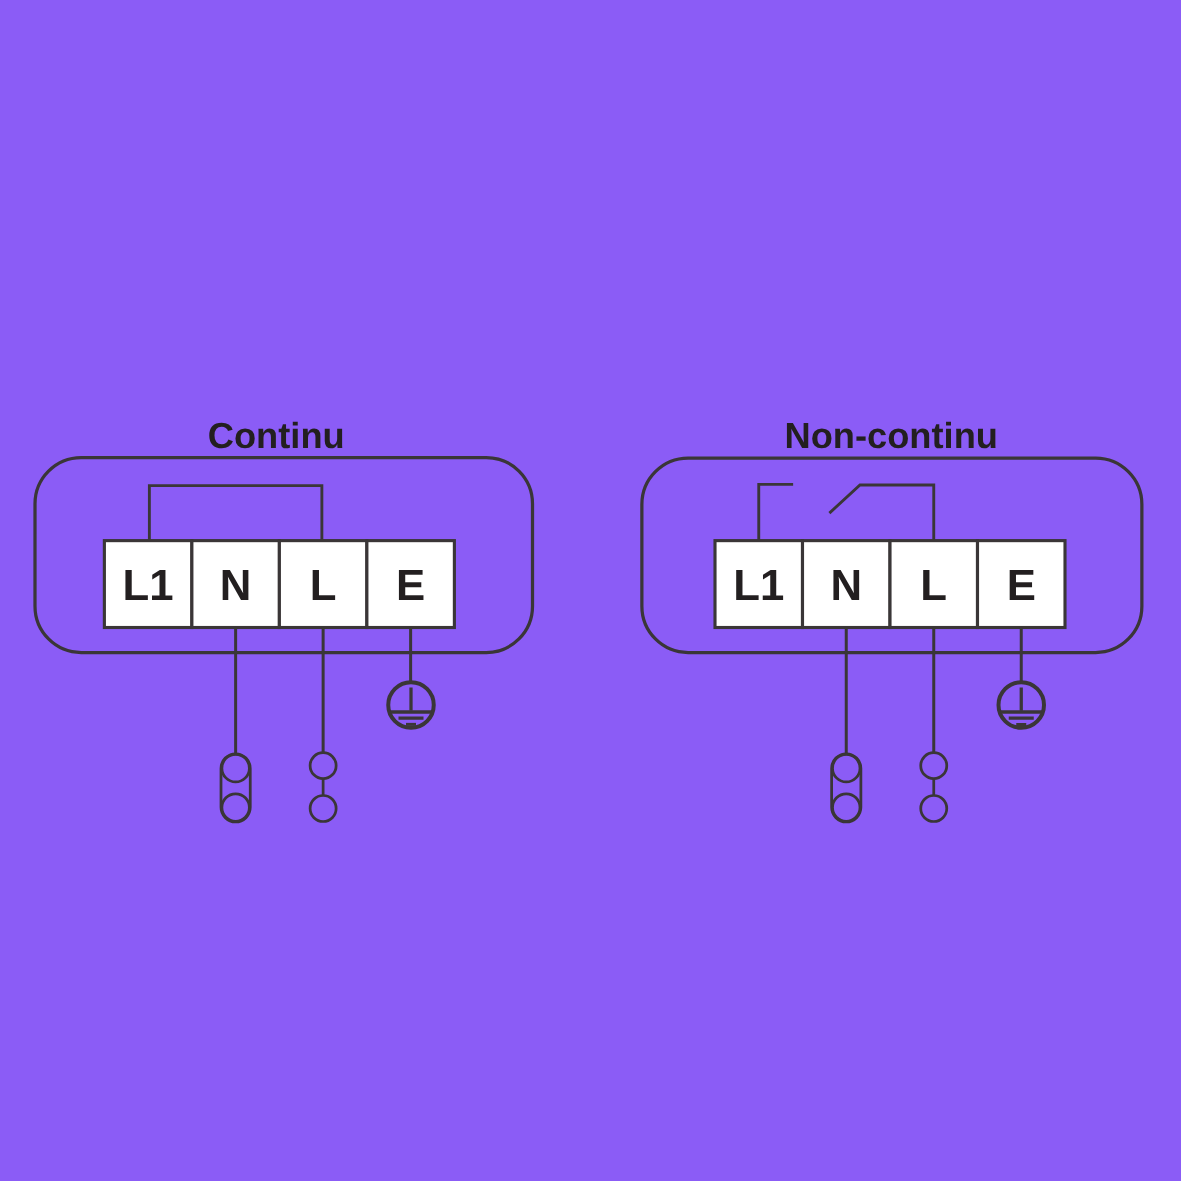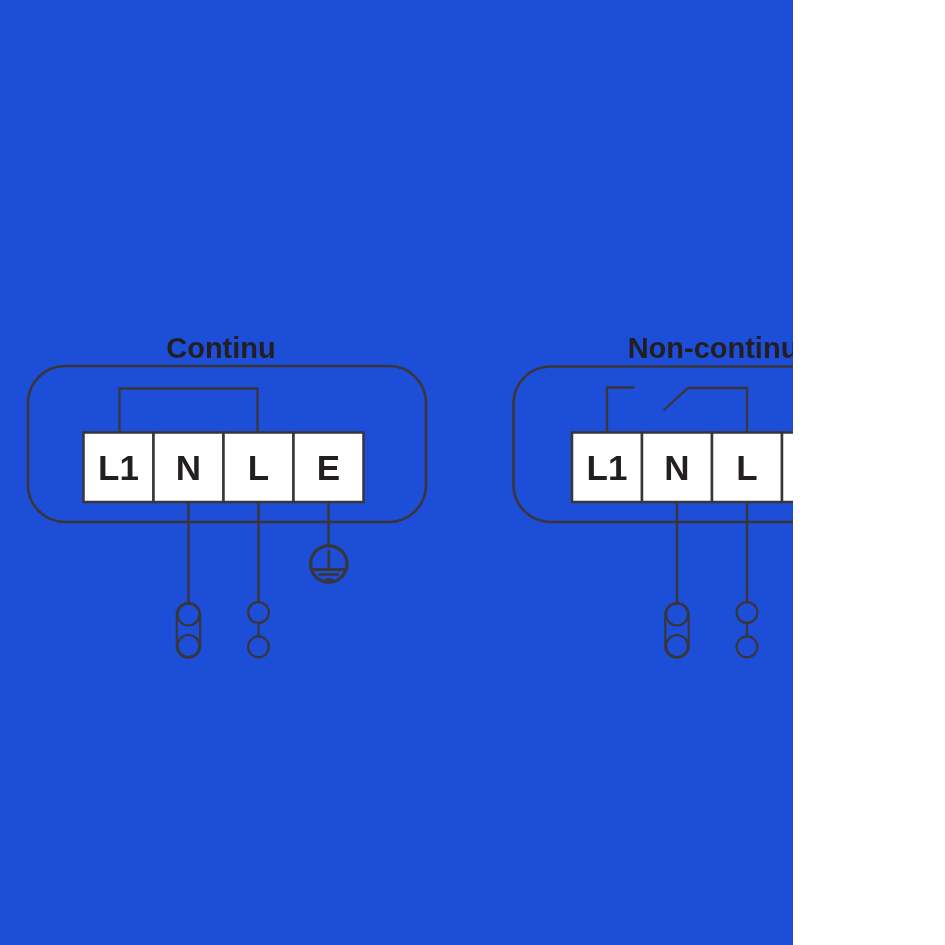--- a/index.html
+++ b/index.html
@@ -2,23 +2,23 @@
 <html><head>
 <meta charset="utf-8">
 <style>
   html, body {
     margin: 0;
     padding: 0;
     background: #ffffff;
   }
   .canvas {
     position: relative;
-    width: 793px;
+    width: 945px;
     height: 945px;
-    background: #1d4ed8;
+    background: #8b5cf6;
     overflow: hidden;
     font-family: "Liberation Sans", sans-serif;
     text-align: center;
   }
   svg { position: absolute; top: 0; left: 0; display: block; }
   .title {
     font-family: "Liberation Sans", sans-serif;
     font-weight: bold;
     font-size: 29px;
     fill: #231f20;

